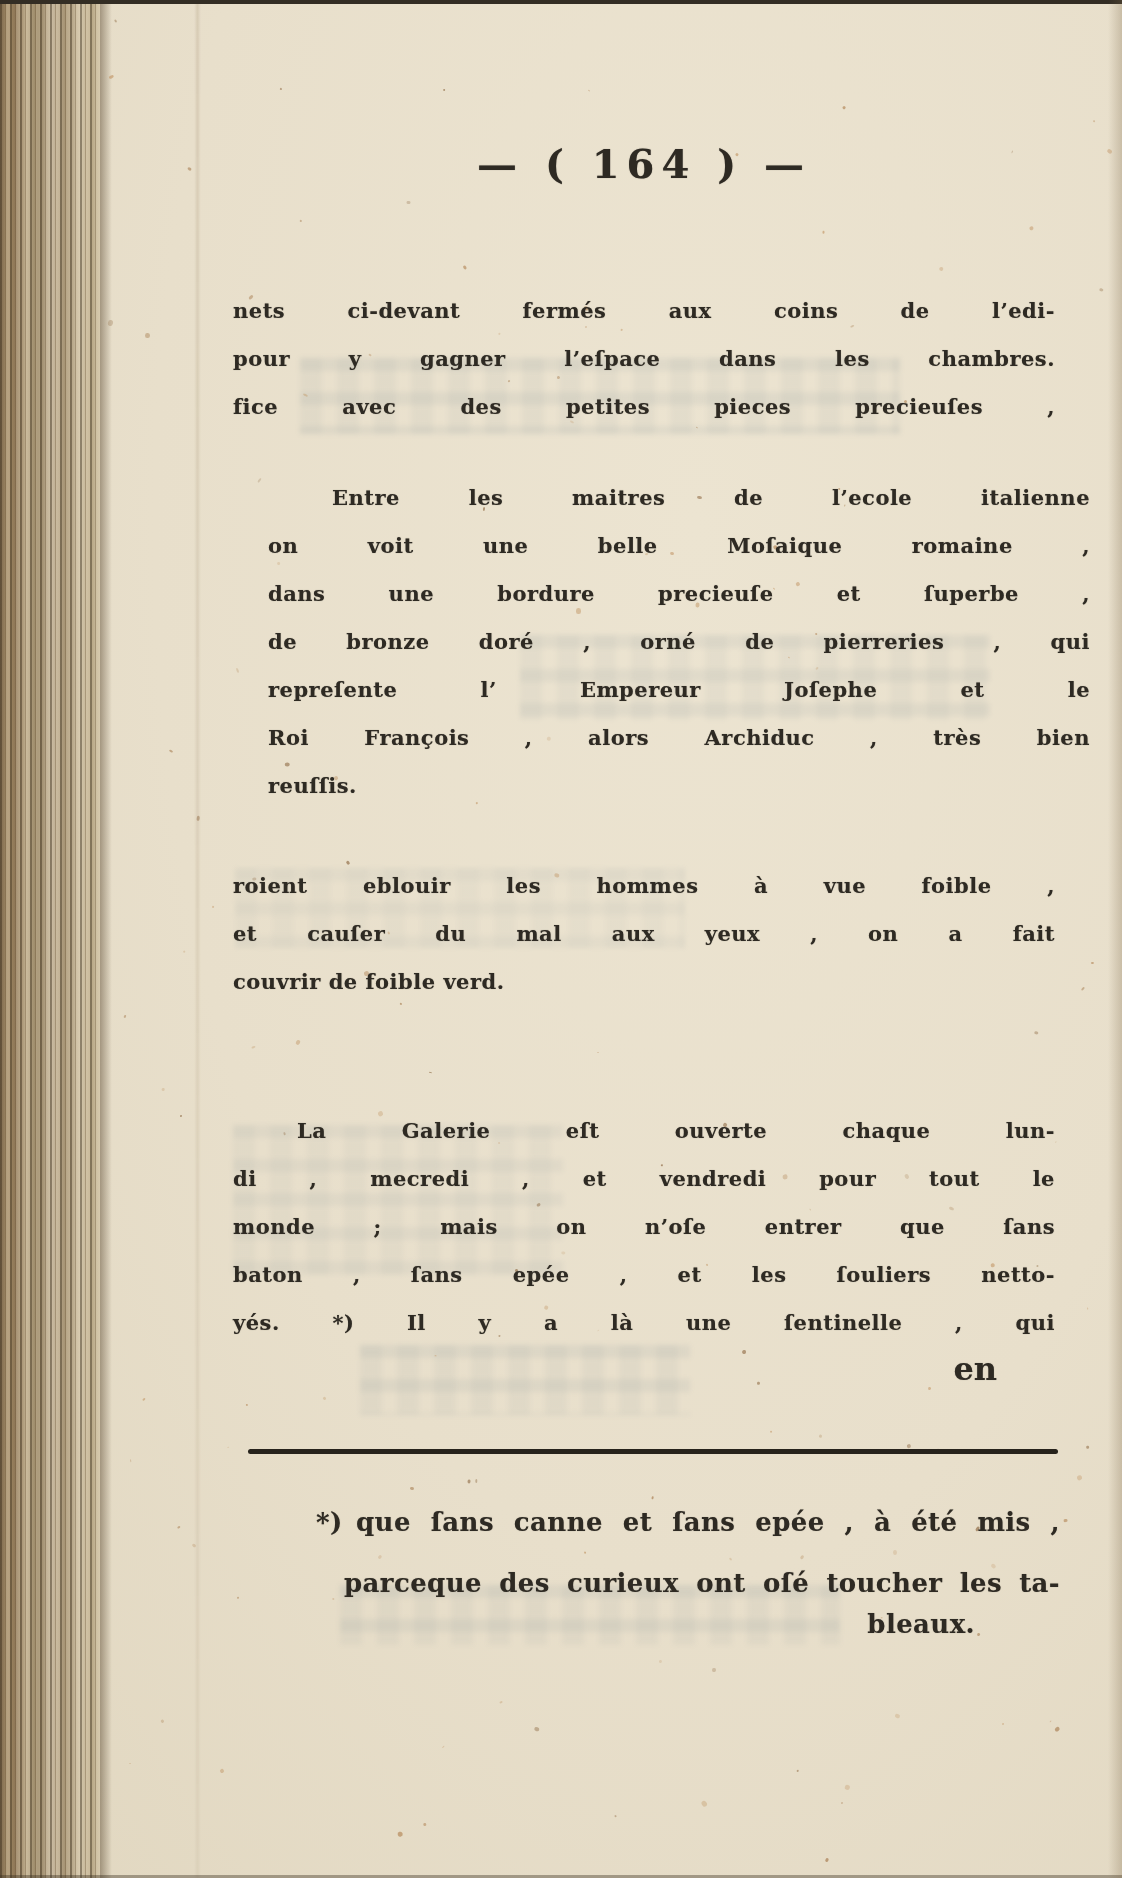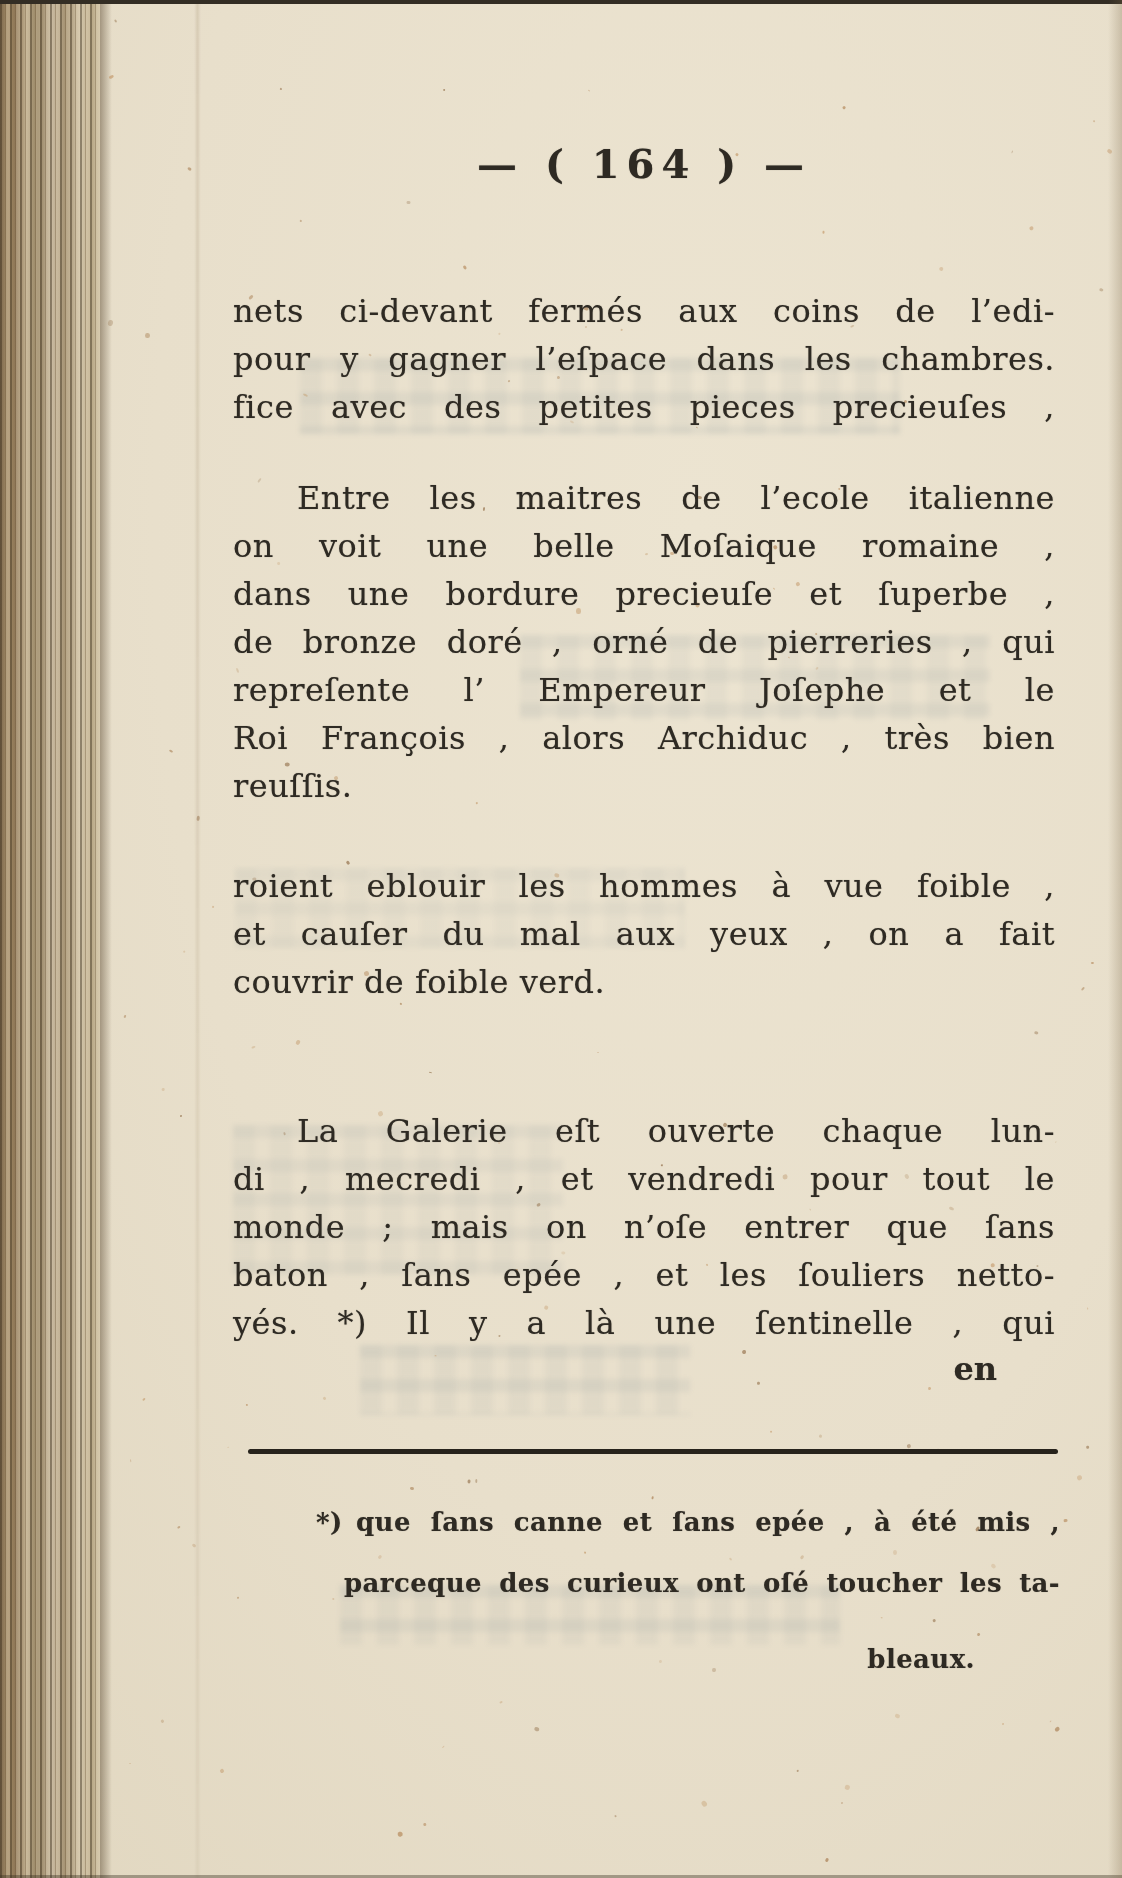--- a/index.html
+++ b/index.html
@@ -41,24 +41,24 @@
   }
 
   
   .header{
     position:absolute;left:233px;width:822px;top:140px;
     text-align:center;font-size:40px;font-weight:bold;letter-spacing:7px;
     text-shadow:0 0 1px rgba(46,42,35,0.45);
   }
   .para{
     position:absolute;left:233px;width:822px;
-    font-size:32px;line-height:48px;font-weight:normal;letter-spacing:0.5px;
+    font-size:21px;line-height:48px;font-weight:bold;letter-spacing:0.5px;
     text-shadow:0 0 1px rgba(46,42,35,0.40);
   }
-  .p1{top:287px;} .p2{top:474px;} .p3{top:862px;} .p4{top:1107px;}
+  .p1{top:287px;} .p2{top:474px;margin-left:35px;} .p3{top:862px;} .p4{top:1107px;}
   .line{text-align:justify;text-align-last:justify;}
   .line.short{text-align:right;text-align-last:left;}
   .line.indent{padding-left:64px;}
   .catchword{
     position:absolute;top:1345px;left:233px;width:822px;
     font-size:32px;line-height:48px;font-weight:bold;
     text-align:right;padding-right:0;box-sizing:border-box;
     text-shadow:0 0 1px rgba(46,42,35,0.40);
   }
   .catchword span{display:inline-block;margin-right:58px;}
@@ -69,21 +69,21 @@
   .footnote{
     position:absolute;left:316px;top:1502px;width:744px;
     font-size:26px;line-height:41px;font-weight:bold;letter-spacing:0.4px;
     text-shadow:0 0 1px rgba(46,42,35,0.35);
   }
   .fn-marker{position:absolute;left:0;top:0;}
   .fn-line{text-align:justify;text-align-last:justify;}
   .fn-1{padding-left:36px;}
   .fn-2{padding-left:40px;}
   .fn-3{padding-left:28px;margin-top:20px;}
-  .fn-4{text-align-last:right;padding-right:85px;margin-top:35px;}
+  .fn-4{text-align-last:right;padding-right:85px;}
 
   
   .ghost{
     position:absolute;
     background:
       repeating-linear-gradient(180deg, rgba(116,132,140,0.20) 0 13px, rgba(116,132,140,0) 13px 34px),
       repeating-linear-gradient(90deg, rgba(116,132,140,0.14) 0 22px, rgba(116,132,140,0) 22px 37px);
     filter:blur(2.5px);
   }
   .speck{position:absolute;border-radius:50%;}

